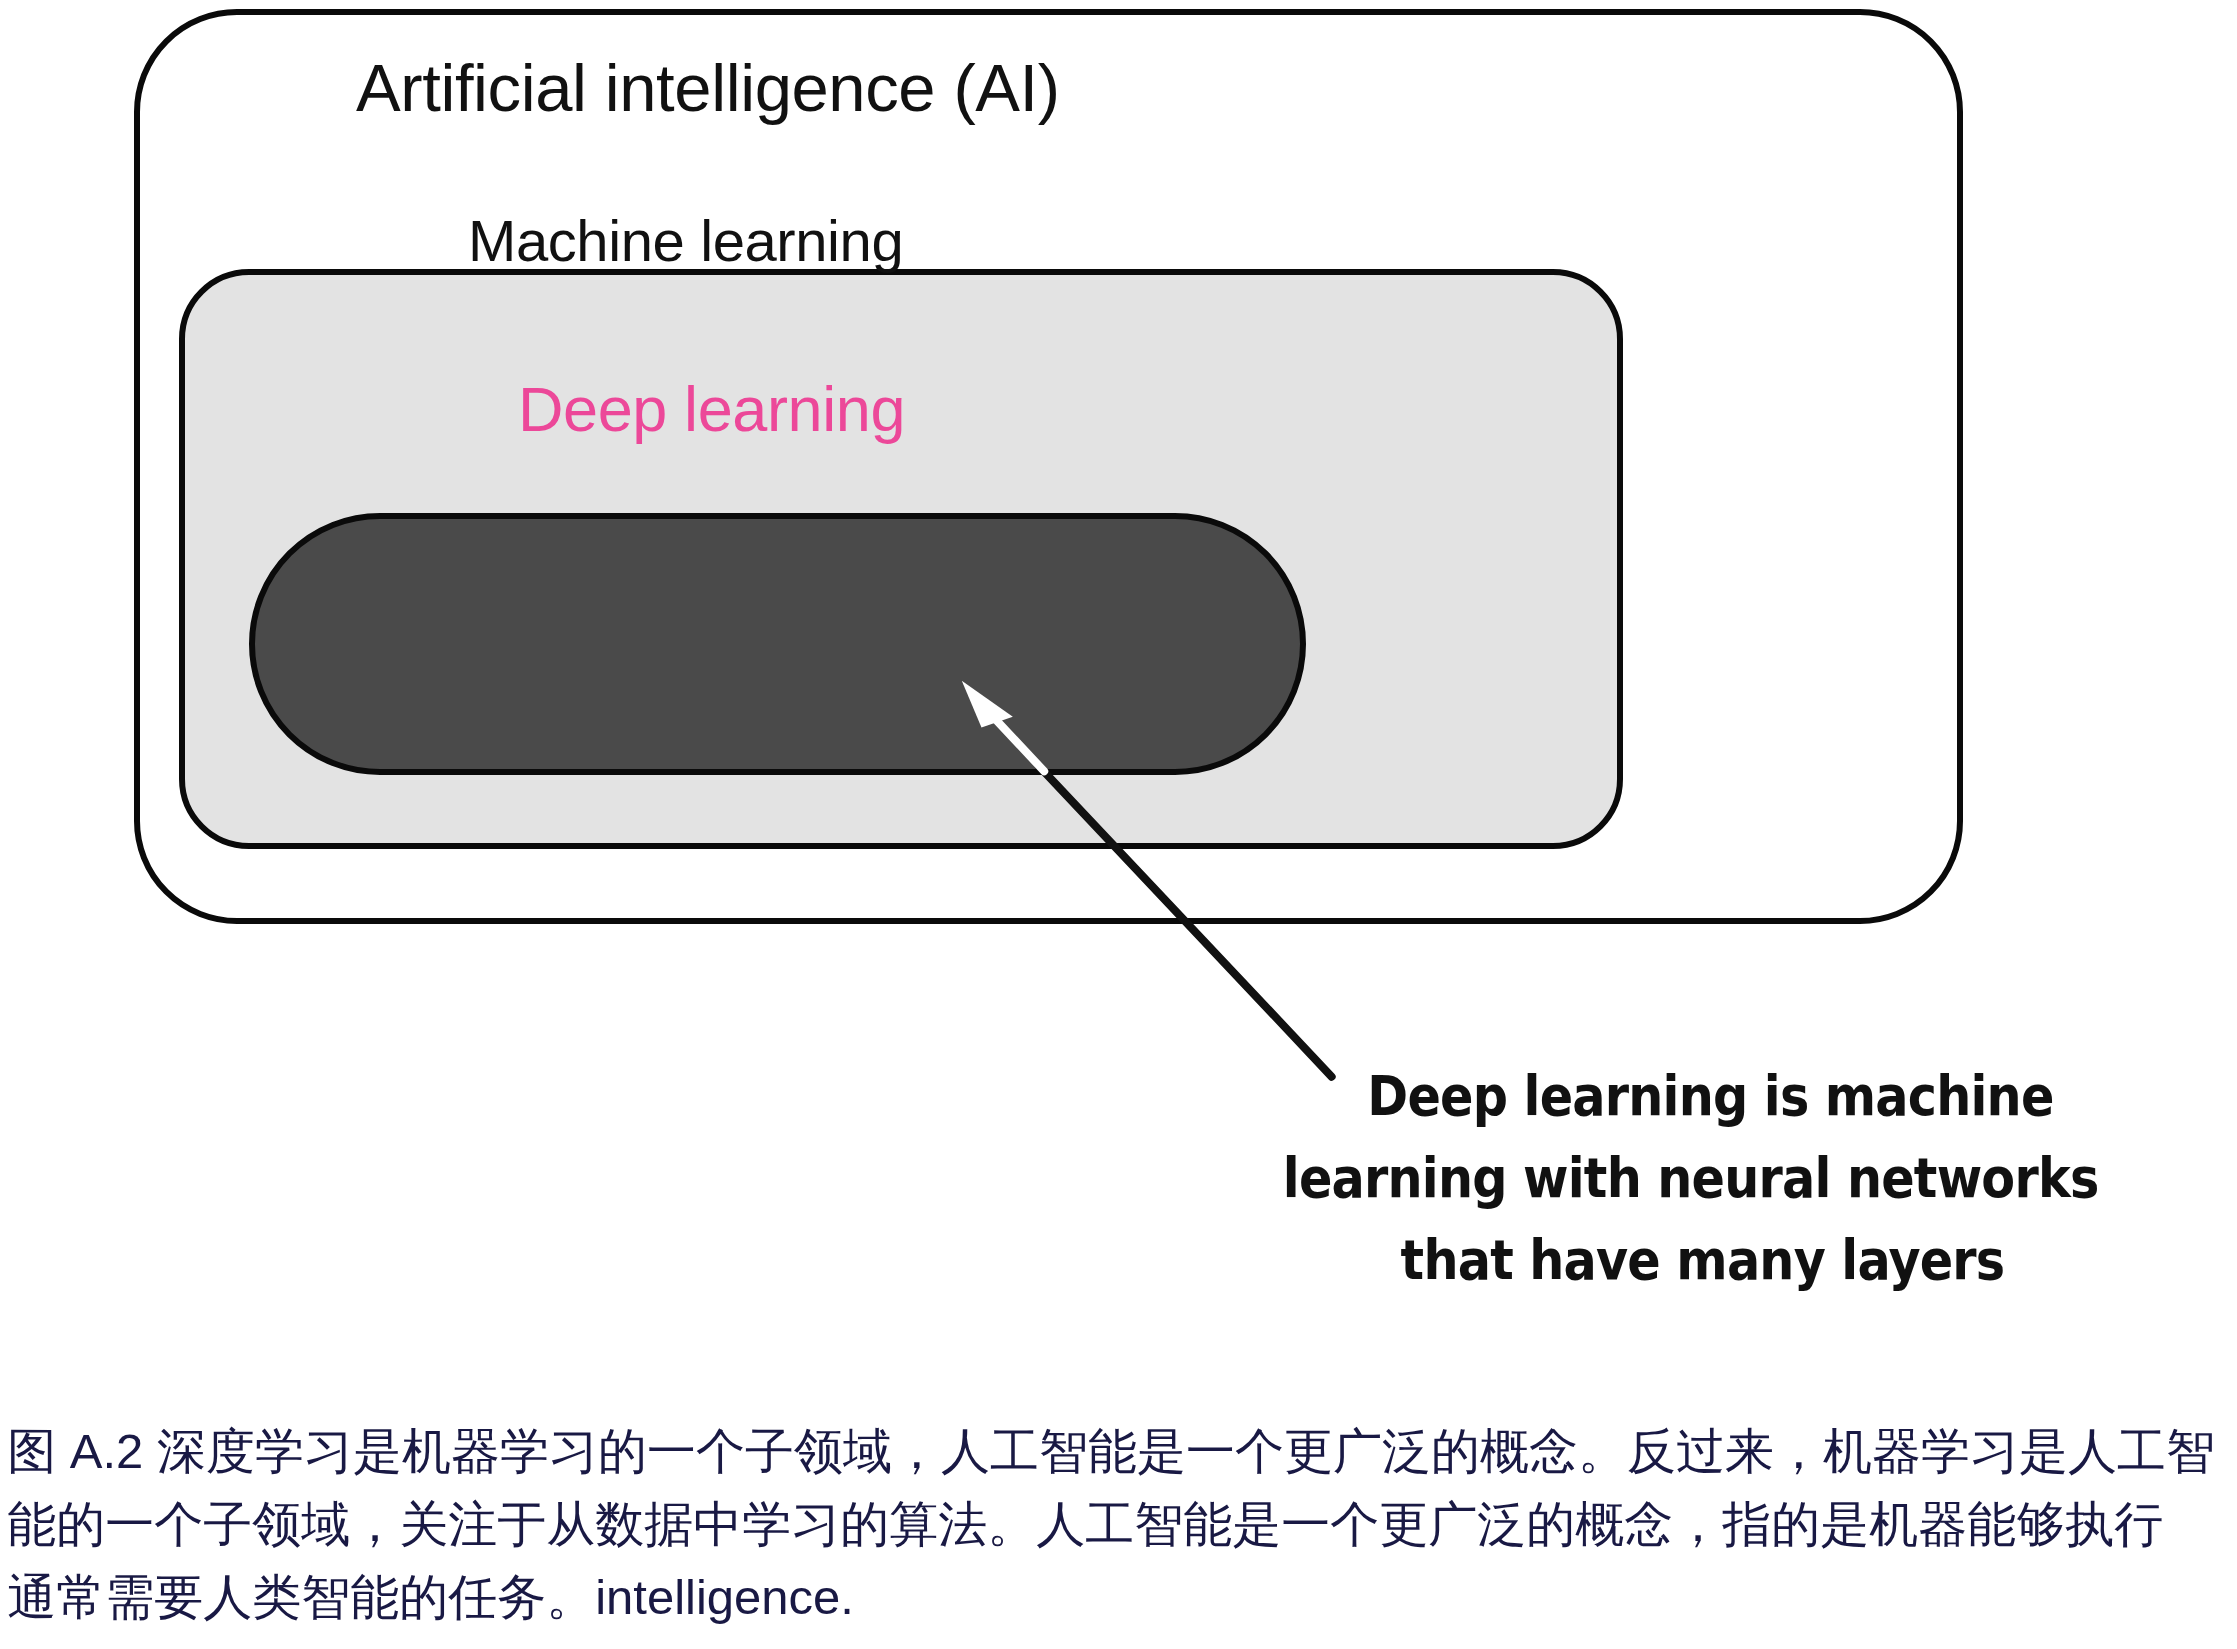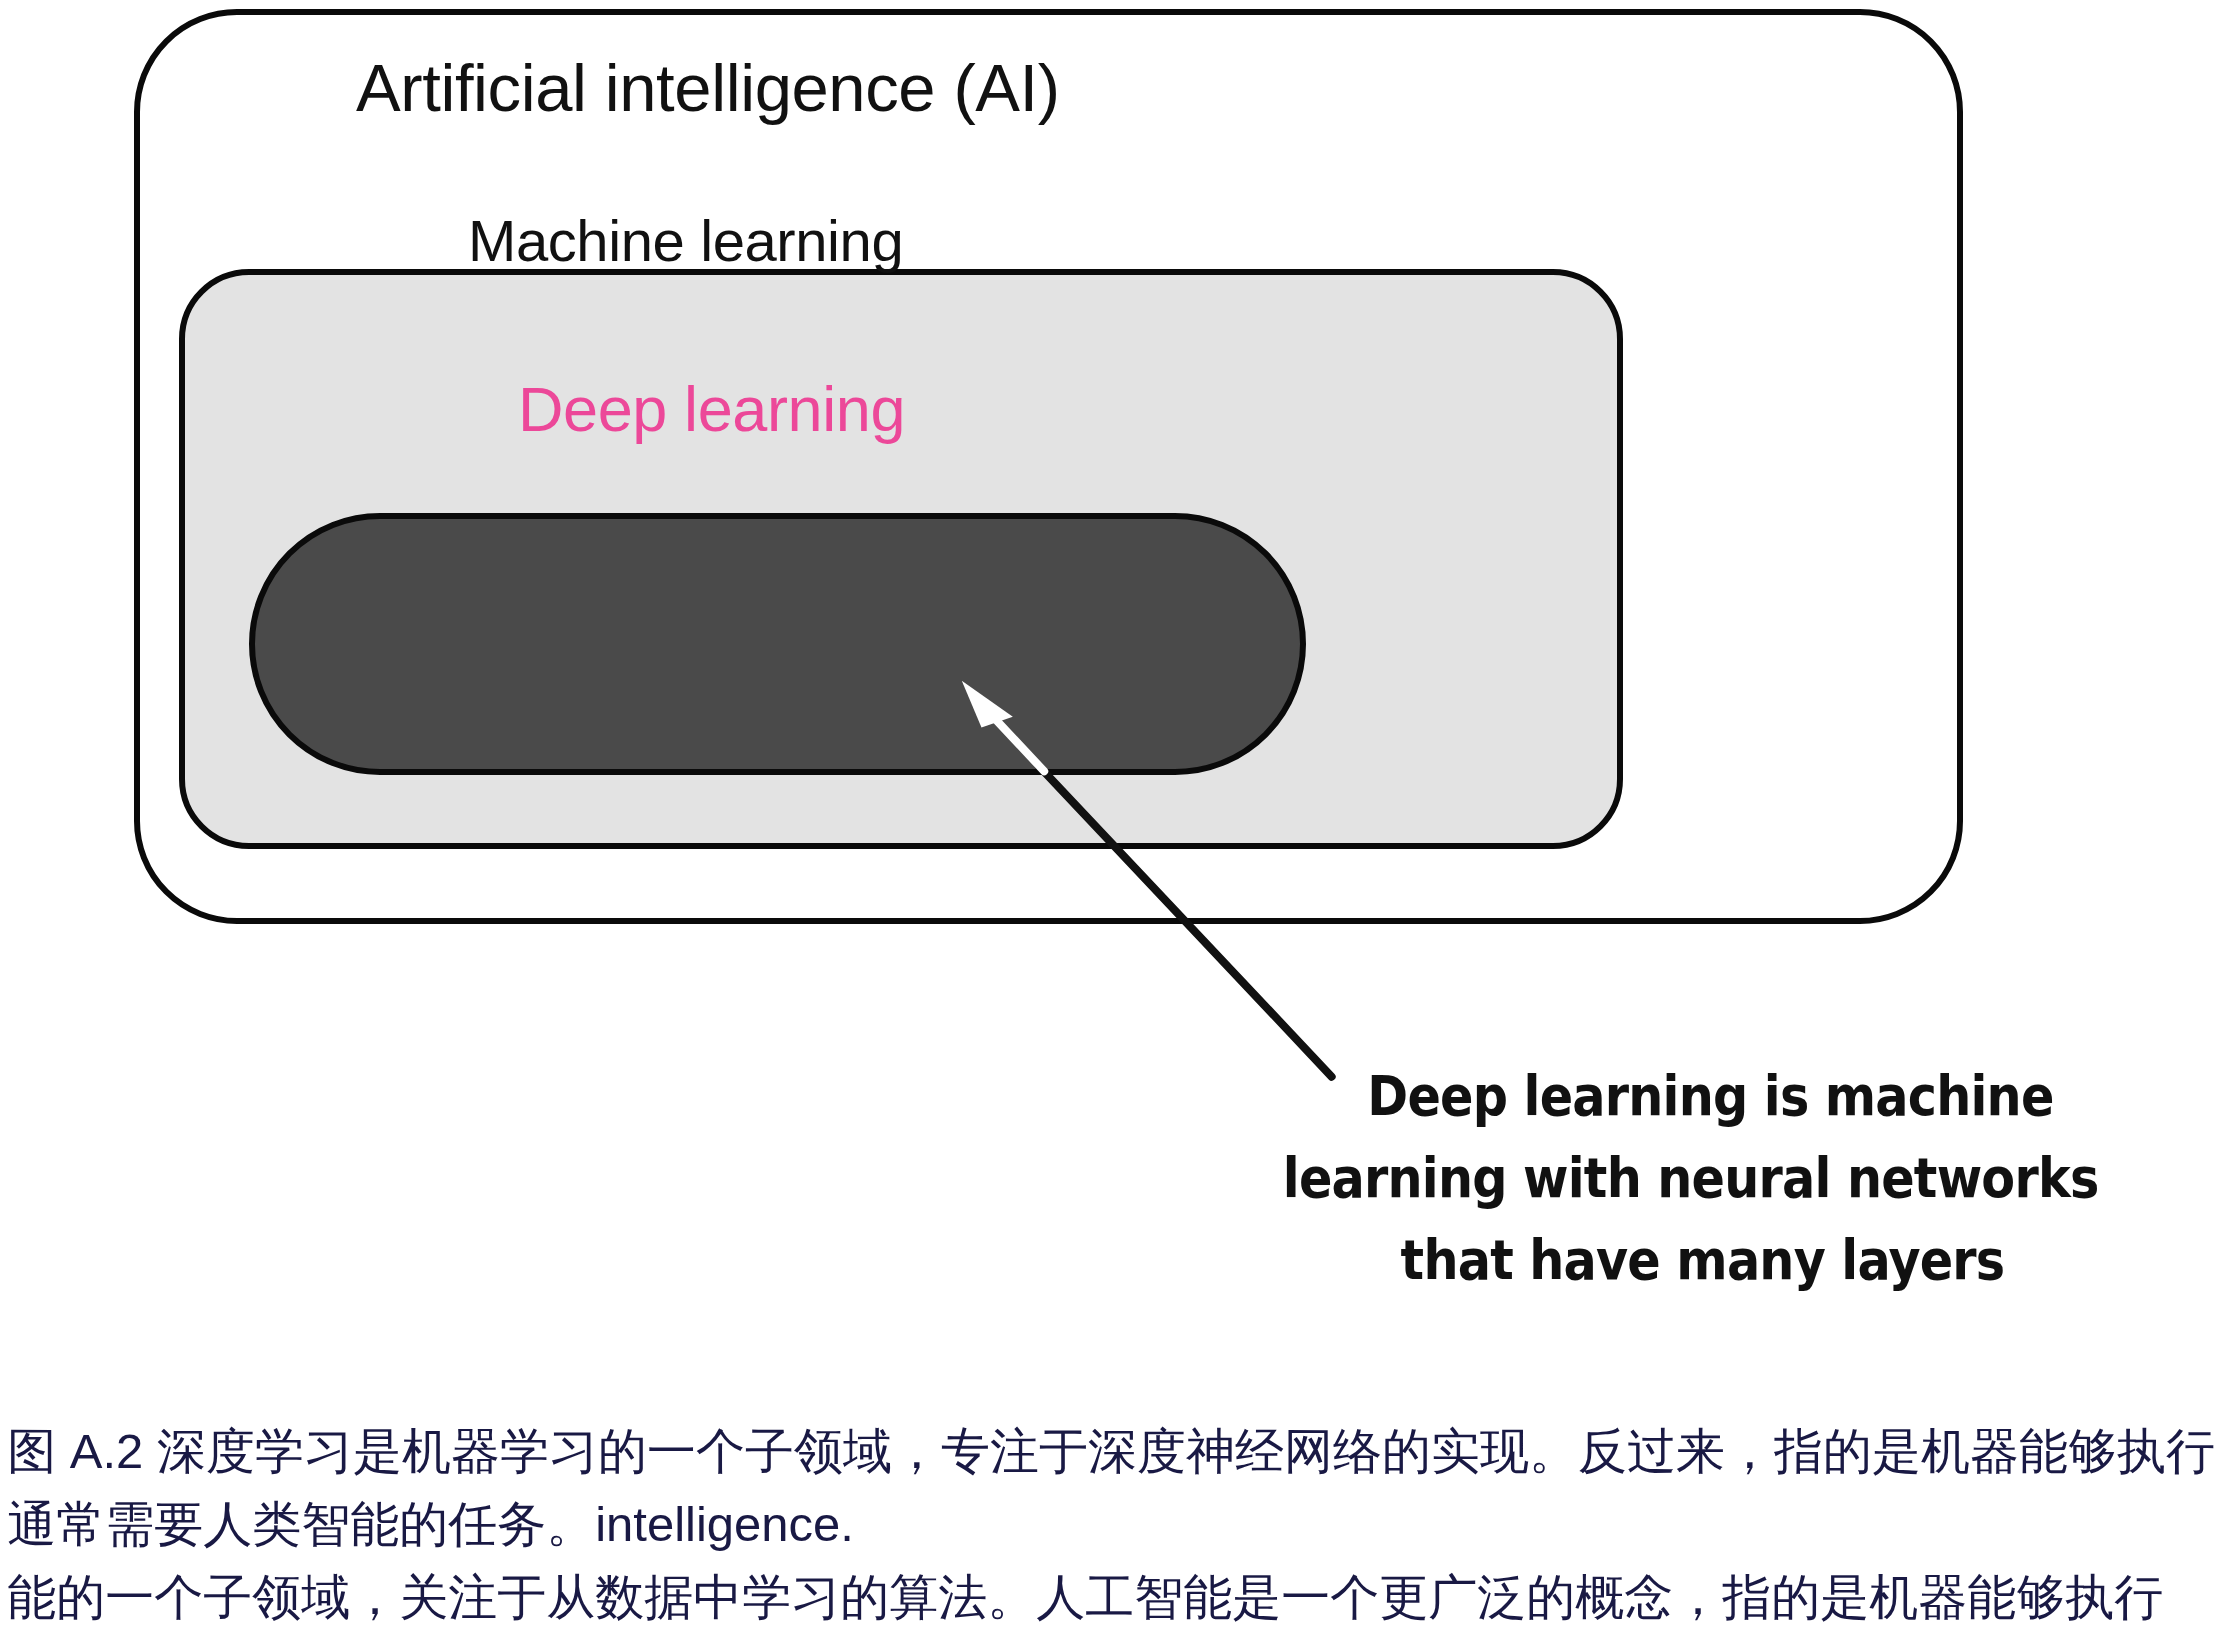--- a/index.html
+++ b/index.html
@@ -122,19 +122,19 @@
     <polygon points="1074,760 1131,800 1096,812" fill="#ffffff"></polygon>
   </svg>
 
   <div id="annotation">
     <div id="ann-line-1">Deep learning is machine</div>
     <div id="ann-line-2">learning with neural networks</div>
     <div id="ann-line-3">that have many layers</div>
   </div>
 
   <div id="caption">
-    <div>图 A.2 深度学习是机器学习的一个子领域，专注于深度神经网络的实现。反过来，指的是机器能够执行</div>
+    <div>图 A.2 深度学习是机器学习的一个子领域，人工智能是一个更广泛的概念。反过来，机器学习是人工智</div>
+    <div>能的一个子领域，关注于从数据中学习的算法。人工智能是一个更广泛的概念，指的是机器能够执行</div>
     <div>通常需要人类智能的任务。intelligence.</div>
-    <div>能的一个子领域，关注于从数据中学习的算法。人工智能是一个更广泛的概念，指的是机器能够执行</div>
   </div>
 
 </div>
 
 
 </body></html>

